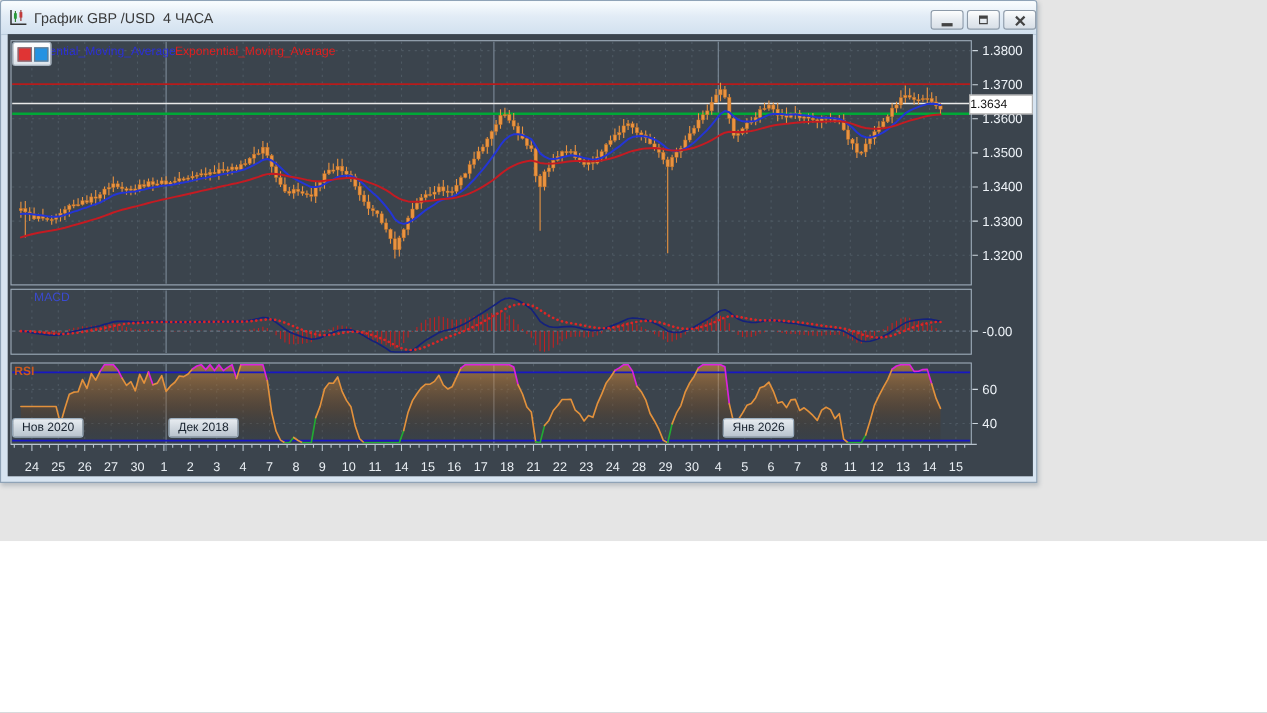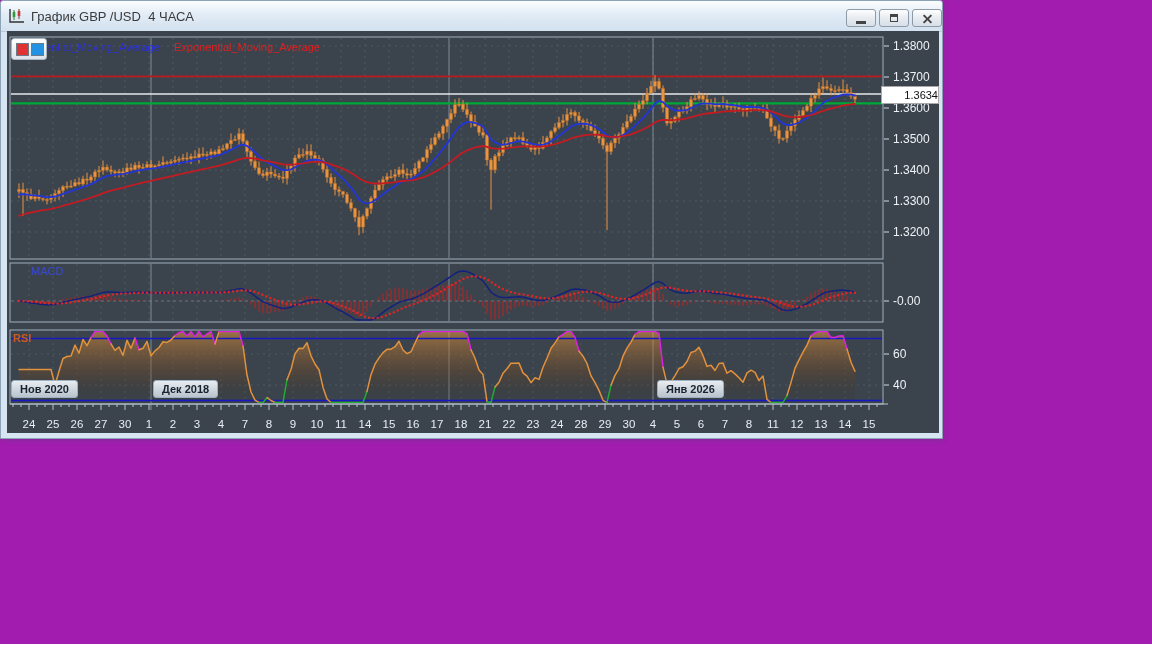--- a/index.html
+++ b/index.html
@@ -1,16 +1,16 @@
 <!DOCTYPE html>
 <html><head>
 <meta charset="utf-8">
 <style>
   html,body{margin:0;padding:0;background:#ffffff;font-family:"Liberation Sans",sans-serif;}
-  .stage{position:relative;width:1152px;height:644px;background:#a21caf;overflow:hidden;}
+  .stage{position:relative;width:1152px;height:492px;background:#e5e5e5;overflow:hidden;}
   .window{position:absolute;left:0;top:0;width:941px;height:437px;background:#d7e4f1;
           border:1px solid #8fa3b7;border-radius:3px 3px 0 0;box-shadow:1px 2px 4px rgba(60,80,100,.25);}
   .titlebar{position:absolute;left:0;top:0;right:0;height:30px;
             background:linear-gradient(#fafdfe,#e2ecf6 45%,#d2e1ef);border-bottom:1px solid #b9cadb;border-radius:3px 3px 0 0;}
   .win-icon{position:absolute;left:7px;top:7px;width:18px;height:16px;}
   .title{position:absolute;left:30px;top:8px;font-size:13px;color:#3b3b3b;white-space:pre;}
   .winbtn{position:absolute;top:8px;width:30px;height:18px;box-sizing:border-box;
           background:linear-gradient(#fdfefe,#e7ecf1 50%,#d8dfe7);border:1px solid #8d9aa8;border-radius:3px;cursor:default;}
   .winbtn .bar{position:absolute;left:9px;top:11px;width:10px;height:3px;background:#444;}
   .winbtn .sq{position:absolute;left:10px;top:4px;width:8px;height:8px;box-sizing:border-box;border:1px solid #444;border-top:3px solid #444;}
@@ -18,23 +18,23 @@
   .winbtn .x1{transform:rotate(45deg);} .winbtn .x2{transform:rotate(-45deg);}
   .client{position:absolute;left:6px;top:30px;width:932px;height:402px;background:#3b444d;overflow:hidden;}
   #cv{position:absolute;left:0;top:0;}
   .legend-box{position:absolute;left:4px;top:7px;width:34px;height:20px;
               background:linear-gradient(#ffffff,#dce3ea);border:1px solid #a9b5c1;border-radius:3px;z-index:5;}
   .legend-box .chip{position:absolute;top:4px;width:11px;height:11px;border:1px solid #6d7a87;}
   .legend-text{position:absolute;top:10px;font-size:11px;white-space:nowrap;z-index:4;}
   .panel-label{position:absolute;font-size:11px;z-index:4;}
   .badge{position:absolute;top:349px;height:14px;line-height:14px;padding:1px 8px;z-index:6;
          background:linear-gradient(rgba(238,243,248,.96),rgba(198,209,220,.9));
-         border:1px solid #9db0c1;border-radius:3px;font-size:11px;color:#18222e;white-space:nowrap;font-weight:bold;}
+         border:1px solid #9db0c1;border-radius:3px;font-size:11px;color:#18222e;white-space:nowrap;}
   .price-tag{position:absolute;left:874px;top:55px;width:56px;height:16px;z-index:6;background:#ffffff;
-             border:1px solid #a8a8a8;font-size:11px;color:#101010;text-align:right;line-height:16px;}
+             border:1px solid #a8a8a8;font-size:11px;color:#101010;text-align:left;line-height:16px;}
 </style>
 </head>
 <body>
 
 <div class="stage">
   <div class="window">
 
     <div class="titlebar">
       <svg class="win-icon" viewBox="0 0 18 16">
         <path d="M2 1 L2 14 L16 14" stroke="#333" stroke-width="1.4" fill="none"></path>
@@ -1062,21 +1062,21 @@
             <text x="838" y="397" fill="#e9eef3" font-size="11.5" font-family="&quot;Liberation Sans&quot;,sans-serif" text-anchor="middle">14</text>
             <text x="862" y="397" fill="#e9eef3" font-size="11.5" font-family="&quot;Liberation Sans&quot;,sans-serif" text-anchor="middle">15</text>
           </g>
         </svg>
 
       <div class="legend-box">
         <span class="chip" style="left:4px;background:#e03434"></span>
         <span class="chip" style="left:19px;background:#2492e2"></span>
       </div>
       <span class="legend-text" style="left: 38px; color: rgb(43, 47, 216); text-align: right;">ential_Moving_Average</span>
-      <span class="legend-text" style="left: 145px; color: rgb(224, 31, 31); padding-left: 22px;">Exponential_Moving_Average</span>
+      <span class="legend-text" style="left: 130px; color: rgb(224, 31, 31); padding-left: 22px;">Exponential_Moving_Average</span>
 
       <span class="panel-label" style="left: 24px; top: 234px; color: rgb(58, 74, 208);">MACD</span>
       <span class="panel-label" style="left: 6px; top: 301px; color: rgb(204, 90, 31); font-weight: bold;">RSI</span>
 
       <div class="badge" style="left:4px">Нов 2020</div>
       <div class="badge" style="left:146px">Дек 2018</div>
       <div class="badge" style="left:650px">Янв 2026</div>
 
       <div class="price-tag" style="top: 55px;">1.3634</div>
     </div>

